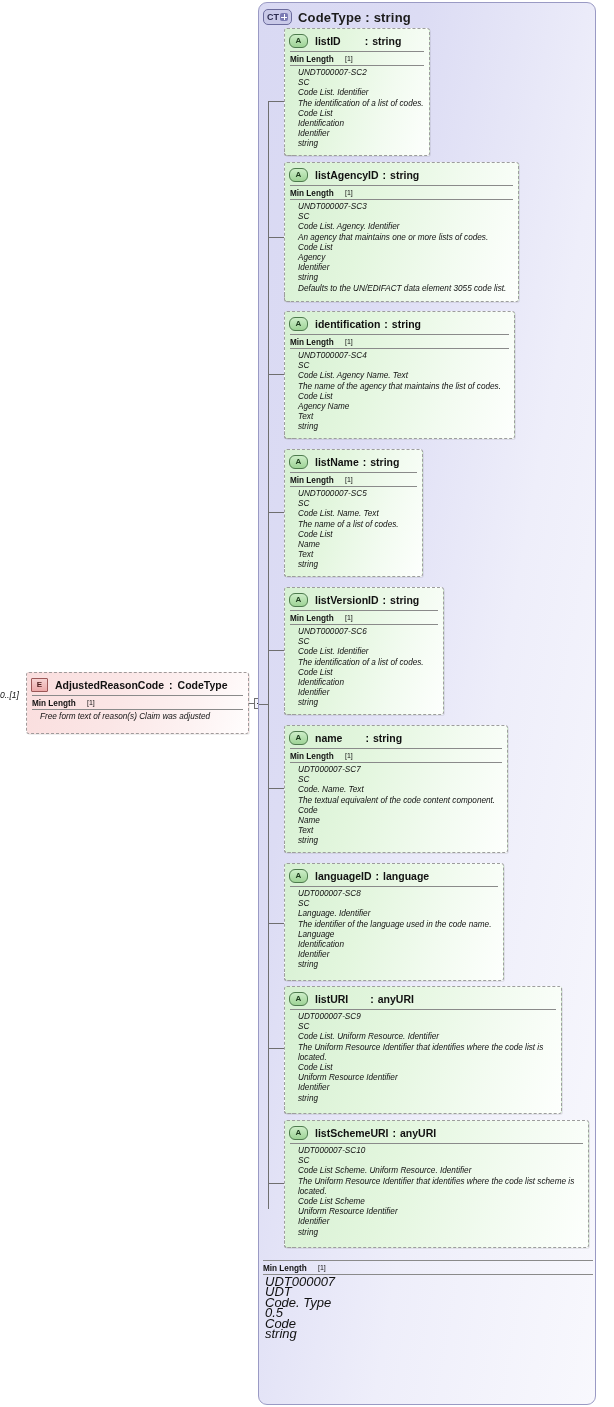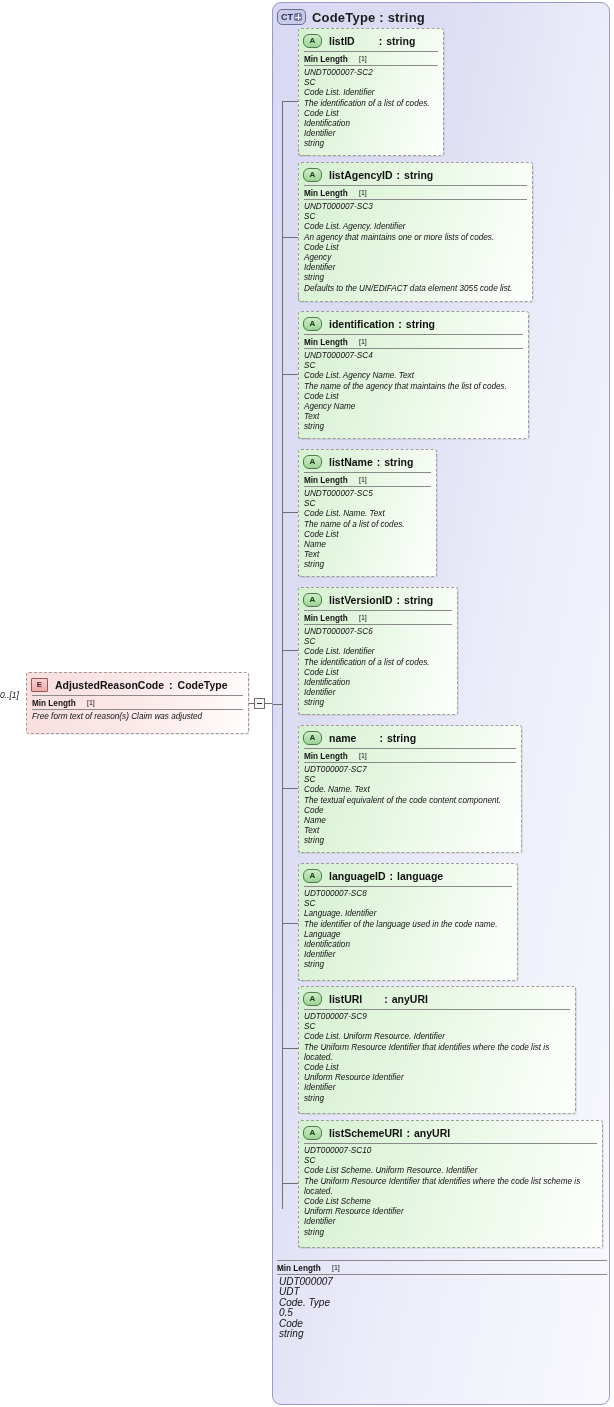--- a/index.html
+++ b/index.html
@@ -7,21 +7,21 @@
     width:614px;height:1407px;position:relative;overflow:hidden;
     font-family:"Liberation Sans", sans-serif;
     -webkit-font-smoothing:antialiased;
   }
 
   
   .abs{position:absolute;}
 
   
   #ct-container{
-    position:absolute; left:272px; top:2px; width:338px; height:1403px;
+    position:absolute; left:258px; top:2px; width:338px; height:1403px;
     border:1px solid #9a9ac4;
     border-radius:9px;
     background:linear-gradient(100deg,#d9d9f3 0%,#dcdcf4 28%,#eeeefa 62%,#f8f8fd 100%);
     box-sizing:border-box;
     overflow:hidden;
   }
   #ct-header{
     position:absolute;left:4px;top:4px;height:20px;
     display:flex;align-items:center;gap:6px;white-space:nowrap;
   }
@@ -78,21 +78,21 @@
     border-top:1px solid #8a8a8a;border-bottom:1px solid #8a8a8a;
     font-size:8.2px;color:#111;height:11px;line-height:10px;white-space:nowrap;
   }
   .rule-row .rl{font-weight:bold;}
   .rule-row .rv{font-size:7px;margin-left:9px;vertical-align:1px;}
   .top-rule{
     margin:1px 5px 0 5px;border-top:1px solid #8a8a8a;height:0;
   }
   .doc{
     padding:2px 5px 3px 5px;font-size:8.2px;line-height:10.2px;
-    font-style:italic;color:#111;
+    font-style:italic;color:#111;margin-left:8px;
   }
   .doc div{white-space:normal;}
 
   
   #el-box{
     position:absolute;left:26px;top:672px;width:223px;height:62px;
     border:1px dashed #a09a9a;border-radius:3px;
     background:linear-gradient(105deg,#fadede 0%,#fbe6e6 40%,#fdf2f2 75%,#fffdfd 100%);
     box-sizing:border-box;
     box-shadow:1px 1px 0 rgba(0,0,0,0.07);
@@ -108,21 +108,21 @@
     color:#111;white-space:nowrap;
   }
 
   
   #type-rule{
     position:absolute;left:4px;top:1257px;width:330px;
   }
   #type-rule .rule-row{margin:0;}
   #type-doc{
     position:absolute;left:4px;top:1272px;width:330px;
-    padding:2px 2px 0 2px;font-size:10px;line-height:10.4px;
+    padding:2px 2px 0 2px;font-size:13px;line-height:10.4px;
     font-style:italic;color:#111;box-sizing:border-box;
   }
 
   
   .conn{position:absolute;background:#6f6f6f;}
   .vline{width:1px;}
   .hline{height:1px;}
   #collapse-box{
     position:absolute;left:254px;top:698px;width:11px;height:11px;
     border:1px solid #6f6f6f;background:#f4f4fb;box-sizing:border-box;

